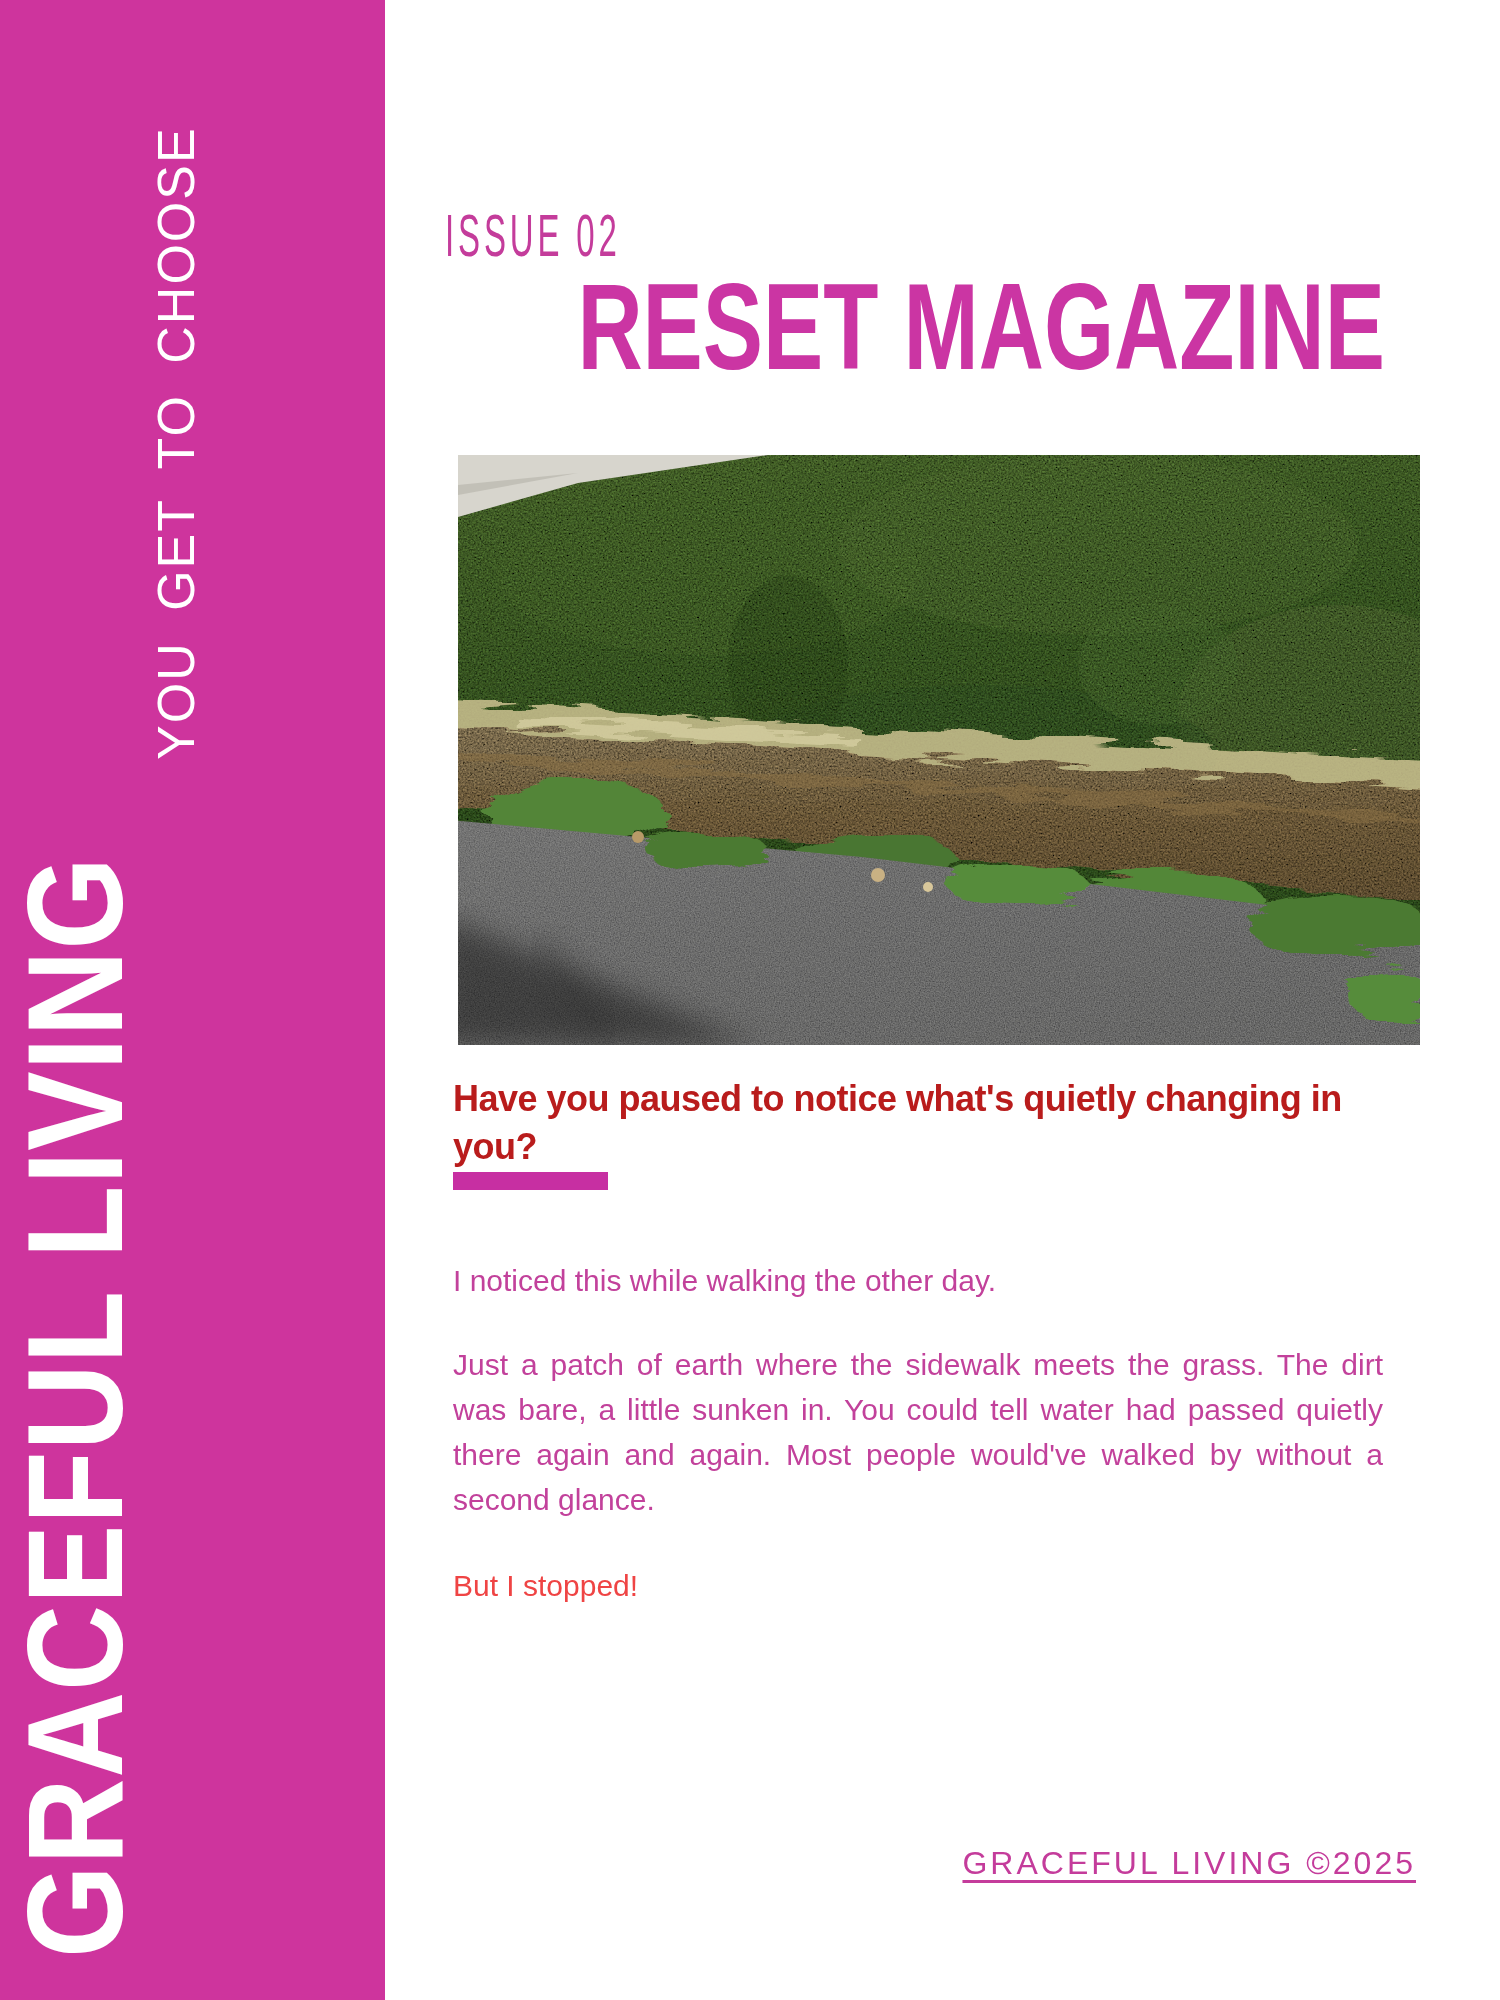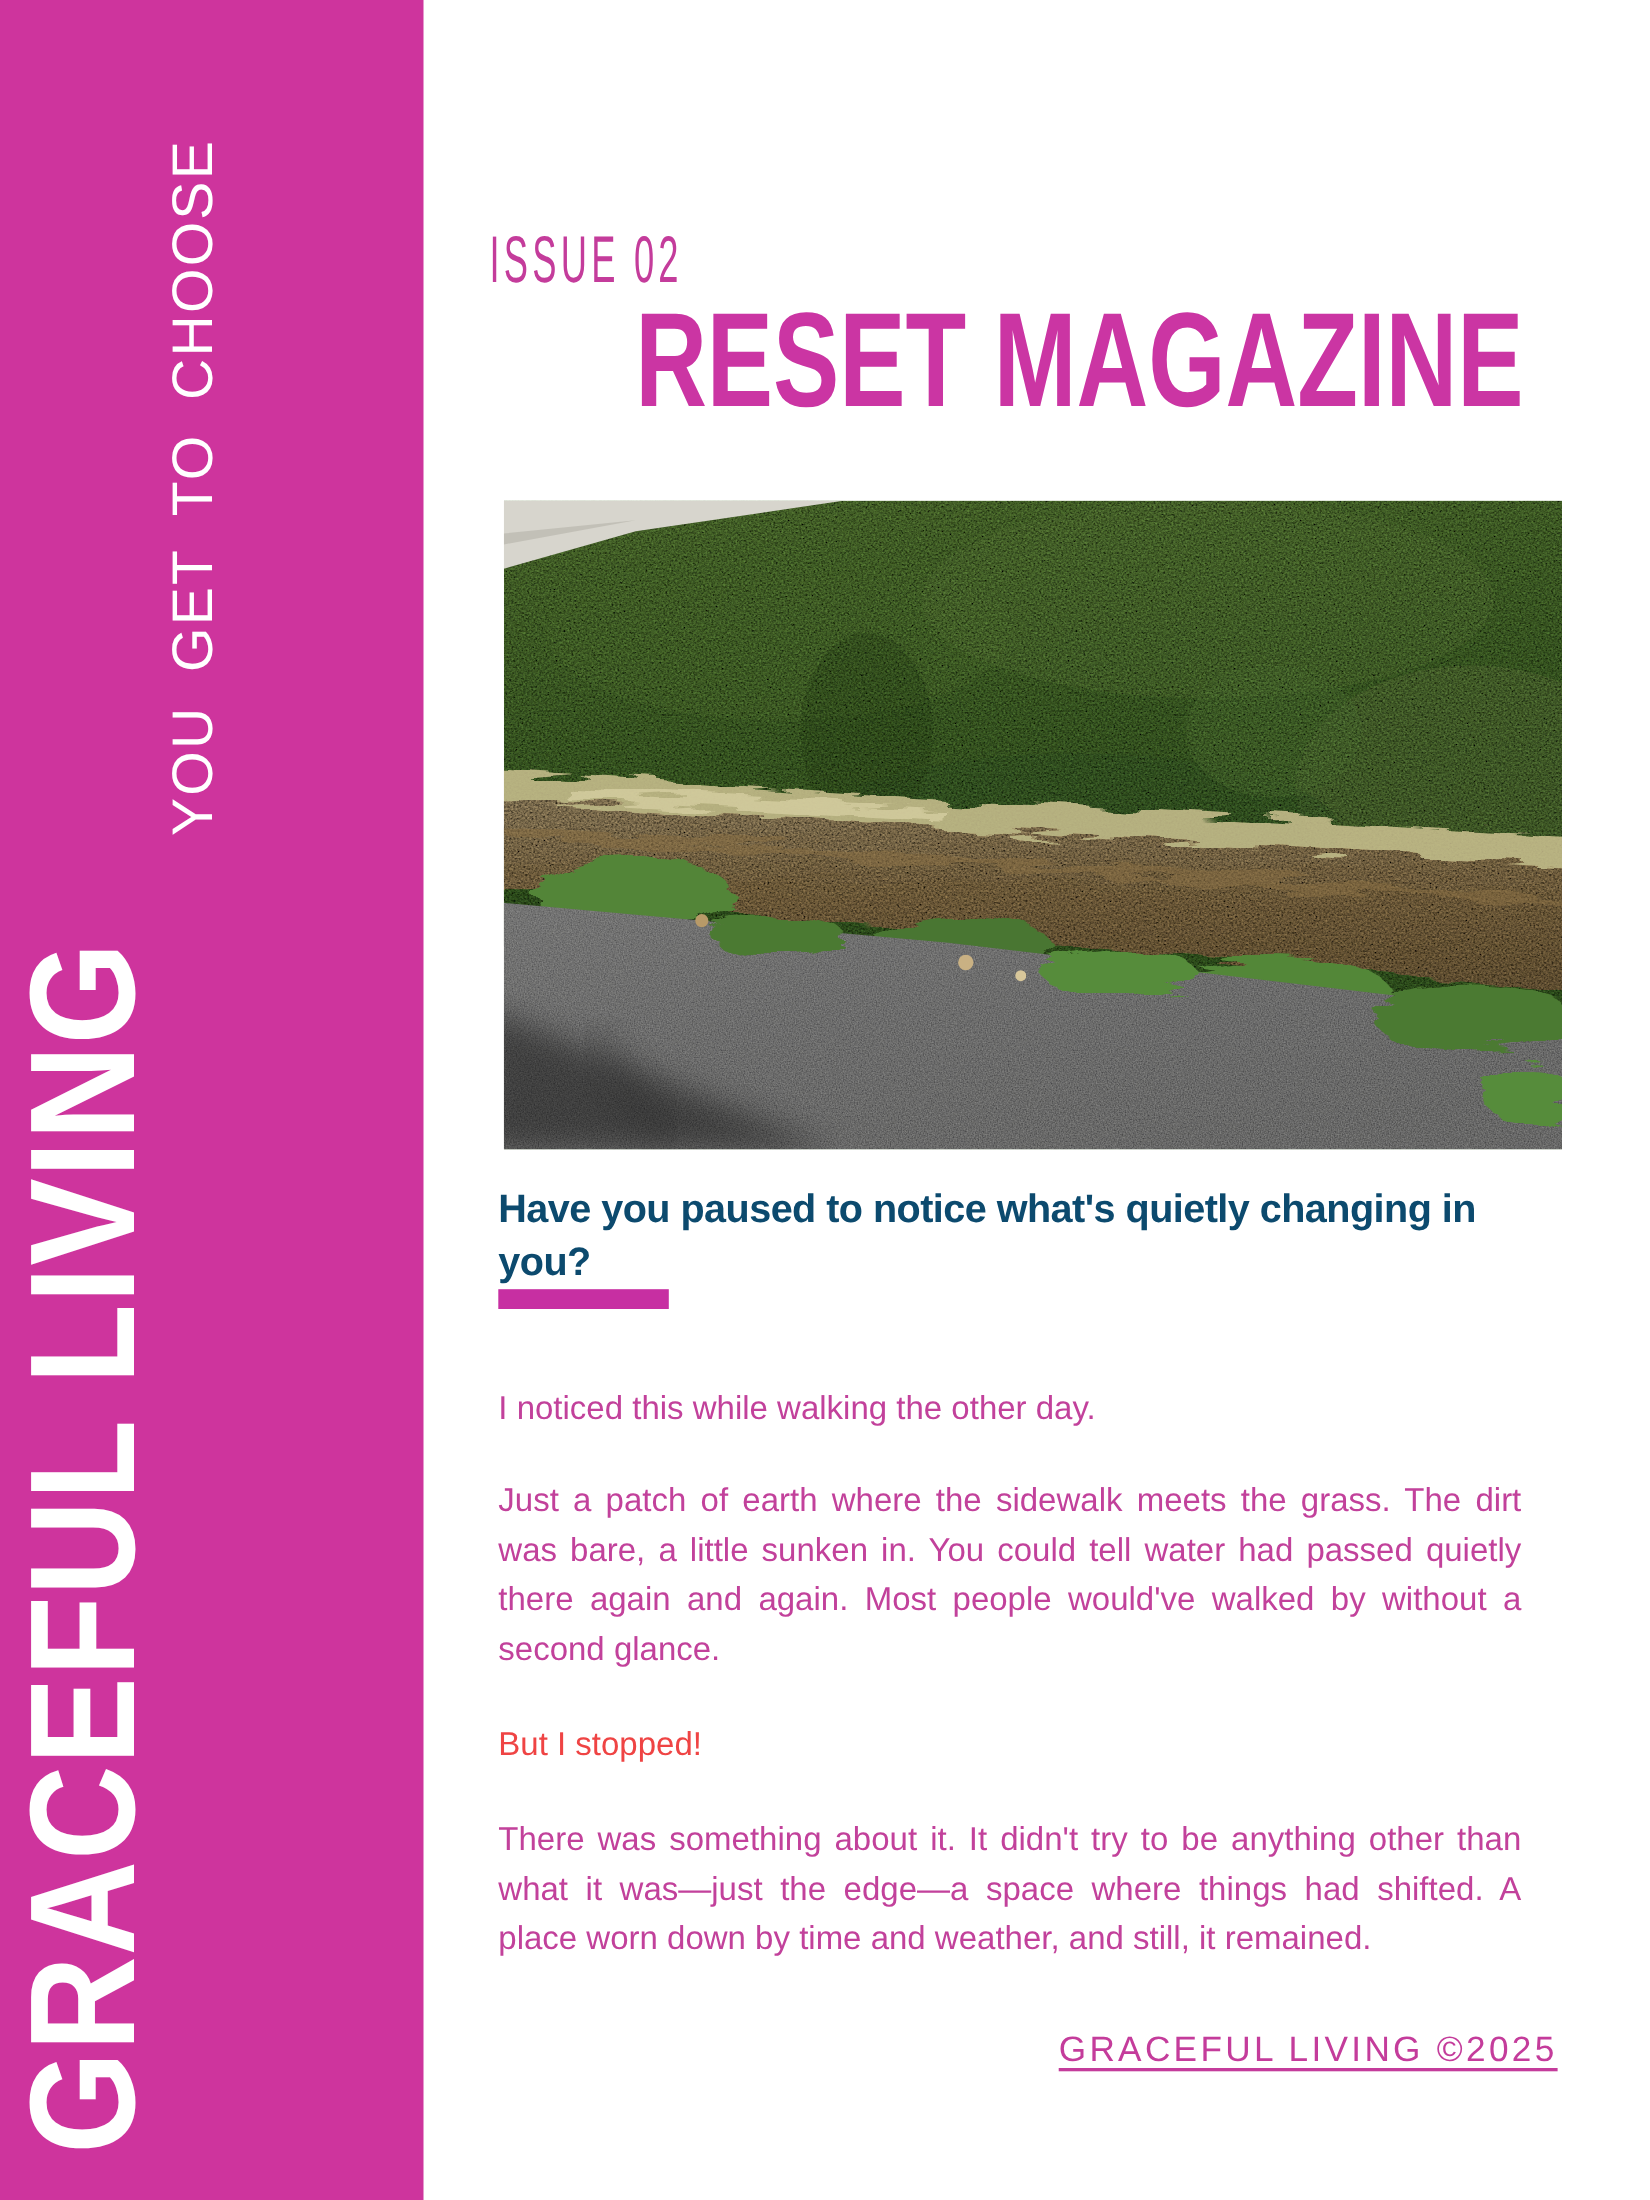--- a/index.html
+++ b/index.html
@@ -29,21 +29,21 @@
   }
   #magazine-title{
     position:absolute;left:28px;top:266px;width:957px;text-align:center;
     font-size:122px;line-height:122px;font-weight:bold;color:#CB35A3;
     transform:scaleX(0.74);transform-origin:center top;white-space:nowrap;
   }
   #photo-frame{position:absolute;left:33px;top:455px;width:962px;height:590px;overflow:hidden;}
   #photo-frame svg{display:block;width:962px;height:590px;}
   #article-heading{
     position:absolute;left:28px;top:1075px;width:960px;
-    font-size:36px;line-height:48px;font-weight:bold;color:#0c4a6e;letter-spacing:-0.5px;
+    font-size:36px;line-height:48px;font-weight:bold;color:#b91c1c;letter-spacing:-0.5px;
   }
   #heading-rule{position:absolute;left:28px;top:1172px;width:155px;height:18px;background:#C72FA2;}
   .body-par{
     position:absolute;left:28px;width:930px;
     font-size:30px;line-height:45px;color:#C2419B;
   }
   #par-intro{top:1228px;}
   #par-patch{top:1312px;text-align:justify;}
   #par-emphasis{top:1533px;font-weight:normal;color:#ef4444;}
   #par-edge{top:1620px;text-align:justify;}
@@ -157,18 +157,17 @@
     <div id="article-heading">Have you paused to notice what's quietly changing in you?</div>
 
     <div id="heading-rule"></div>
 
     <p class="body-par" id="par-intro">I noticed this while walking the other day.</p>
 
     <p class="body-par" id="par-patch">Just a patch of earth where the sidewalk meets the grass. The dirt was bare, a little sunken in. You could tell water had passed quietly there again and again. Most people would've walked by without a second glance.</p>
 
     <p class="body-par" id="par-emphasis">But I stopped!</p>
 
-    <p class="body-par" id="par-edge">There was something about it. It didn't try to be anything other than what it was—just the edge—a space where things had shifted. A place worn down by time and weather, and still, it remained.</p>
 
     <a id="footer-credit">GRACEFUL LIVING ©2025</a>
 
   </div>
 </div>
 
 </body></html>

